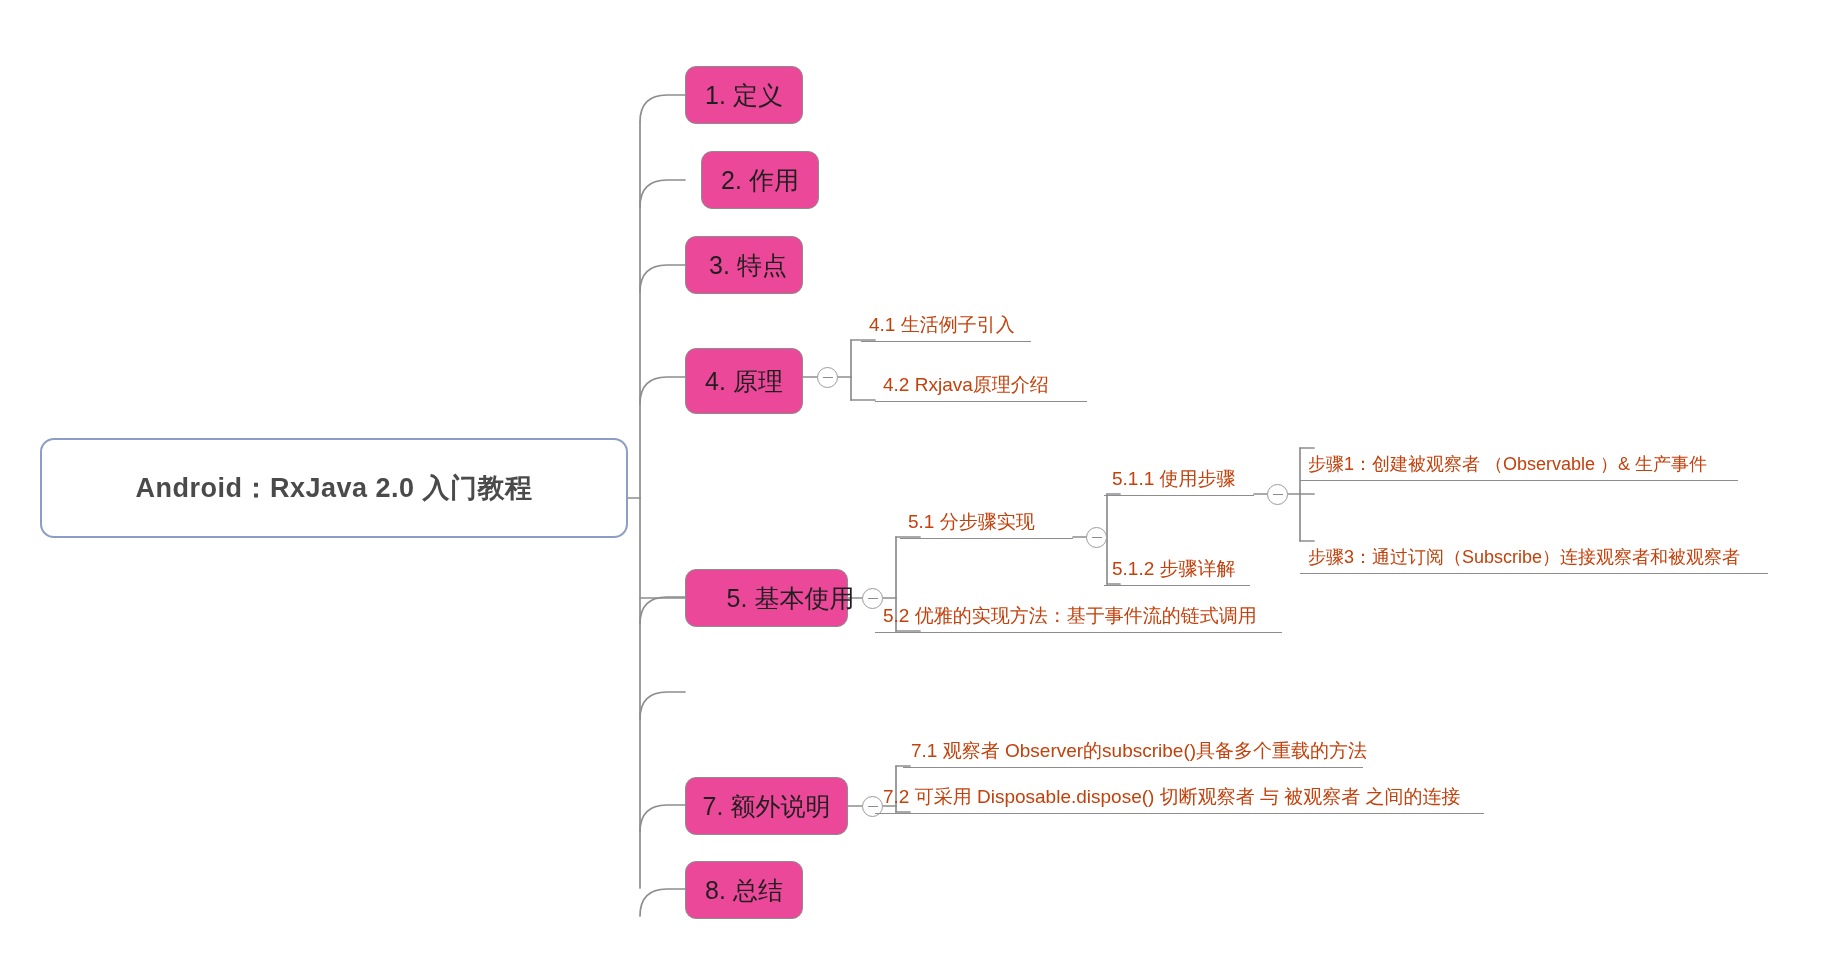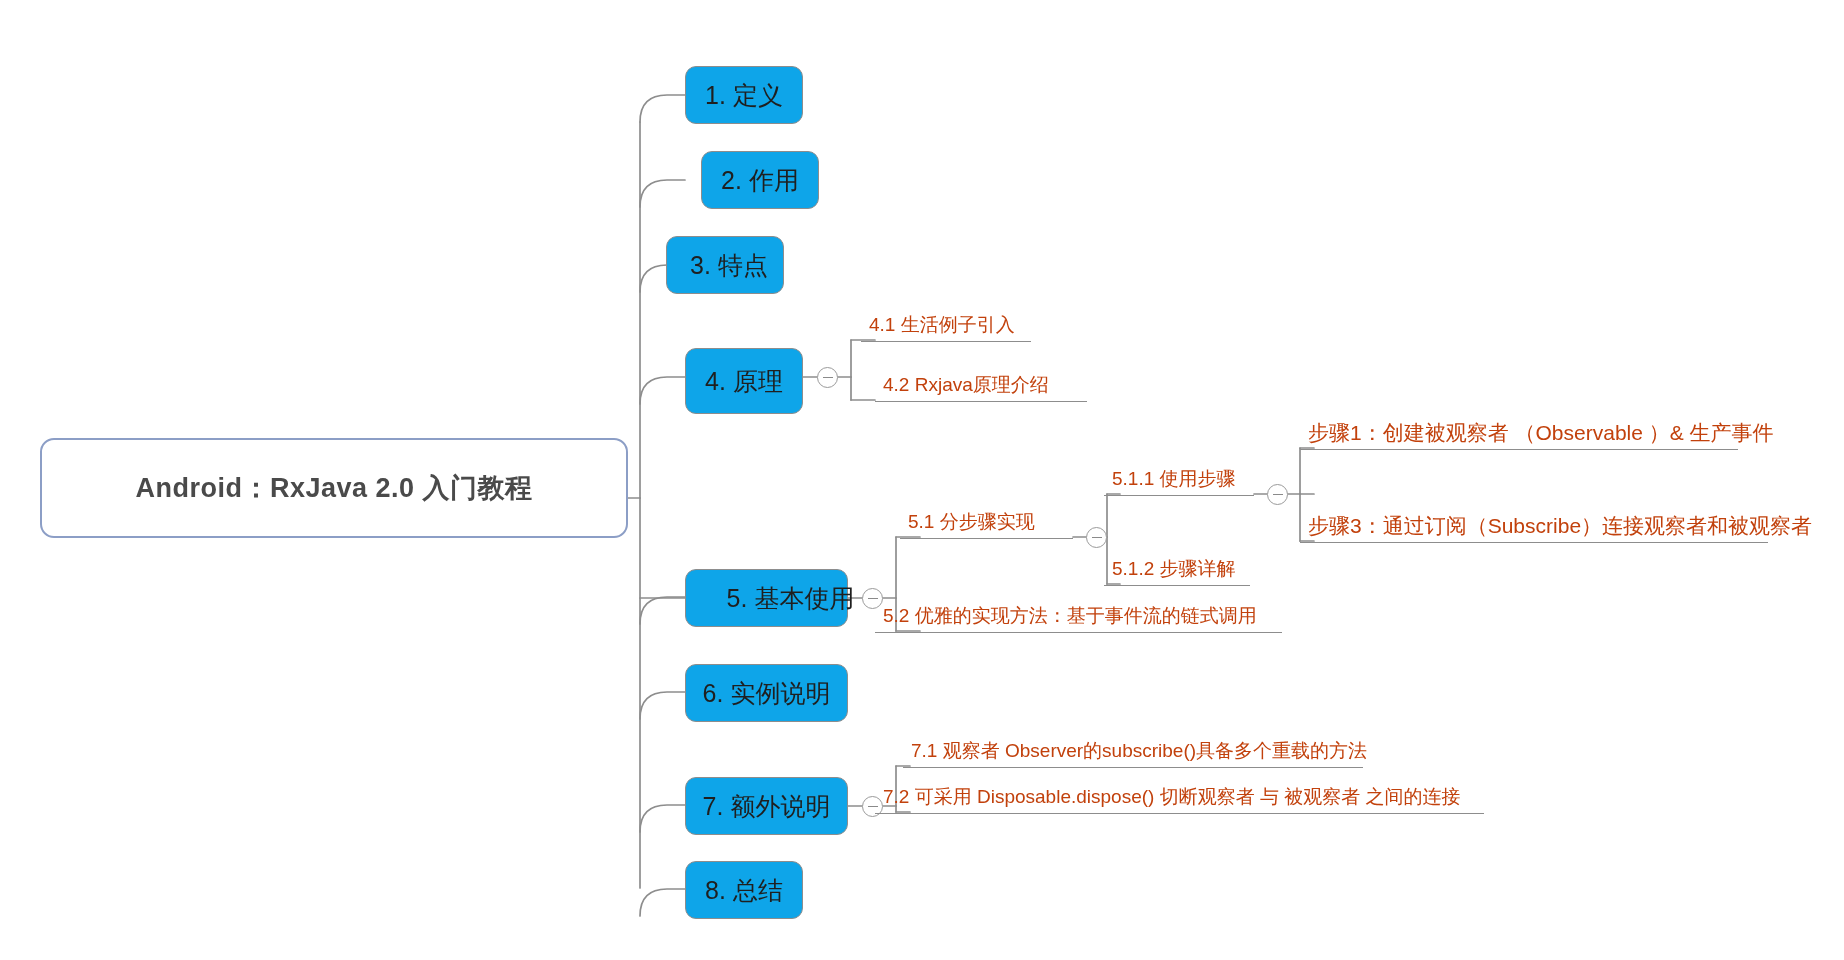--- a/index.html
+++ b/index.html
@@ -12,30 +12,30 @@
   svg#wires{position:absolute;left:0;top:0;width:1844px;height:960px;pointer-events:none;}
 
   
   .node{position:absolute;box-sizing:border-box;display:flex;align-items:center;justify-content:center;white-space:nowrap;}
 
   .root{
     border:2px solid #8c9ec6;border-radius:14px;background:#fff;
     font-size:27px;font-weight:bold;color:#4a4a4a;letter-spacing:.5px;
   }
   .lvl1{
-    border:1.6px solid #8d8d8d;border-radius:11px;background:#0ea5e9;
+    border:1.6px solid #8d8d8d;border-radius:11px;background:#ec4899;
     font-size:25px;color:#1f1f1f;
   }
   
   .uline{
     border-bottom:1.6px solid #8d8d8d;background:transparent;
     font-size:19px;color:#c2410c;justify-content:flex-start;padding:0 6px 3px 8px;
   }
   .uline.l3{font-size:19px;}
-  .uline.l4{font-size:21px;}
+  .uline.l4{font-size:18px;margin-top:31px;}
 
   
   .toggle{
     position:absolute;width:21px;height:21px;border-radius:50%;
     border:1.5px solid #9a9a9a;background:#fff;
     display:flex;align-items:center;justify-content:center;
     box-sizing:border-box;
   }
   .toggle i{display:block;width:10px;height:1.6px;background:#8a8a8a;}
 </style>
@@ -105,41 +105,38 @@
   </div>
 
   <div class="node lvl1" style="left:685px;top:66px;width:118px;height:58px;">
     <span>1. 定义</span>
   </div>
 
   <div class="node lvl1" style="left:685px;top:151px;width:118px;height:58px;margin-left:16px;">
     <span>2. 作用</span>
   </div>
 
-  <div class="node lvl1" style="left:666px;top:236px;width:118px;height:58px;padding-left:8px;">
+  <div class="node lvl1" style="left:685px;top:236px;width:118px;height:58px;padding-left:8px;">
     <span>3. 特点</span>
   </div>
 
   <div class="node lvl1" style="left:685px;top:348px;width:118px;height:66px;">
     <span>4. 原理</span>
   </div>
   <div class="toggle" style="left:817px;top:367px;">
       <i></i>
     </div>
 
   <div class="node lvl1" style="left:685px;top:569px;width:163px;height:58px;padding-left:48px;">
     <span>5. 基本使用</span>
   </div>
   <div class="toggle" style="left:862px;top:588px;">
       <i></i>
     </div>
 
-  <div class="node lvl1" style="left:685px;top:664px;width:163px;height:58px;">
-    <span>6. 实例说明</span>
-  </div>
 
   <div class="node lvl1" style="left:685px;top:777px;width:163px;height:58px;">
     <span>7. 额外说明</span>
   </div>
   <div class="toggle" style="left:862px;top:796px;">
       <i></i>
     </div>
 
   <div class="node lvl1" style="left:685px;top:861px;width:118px;height:58px;">
     <span>8. 总结</span>

